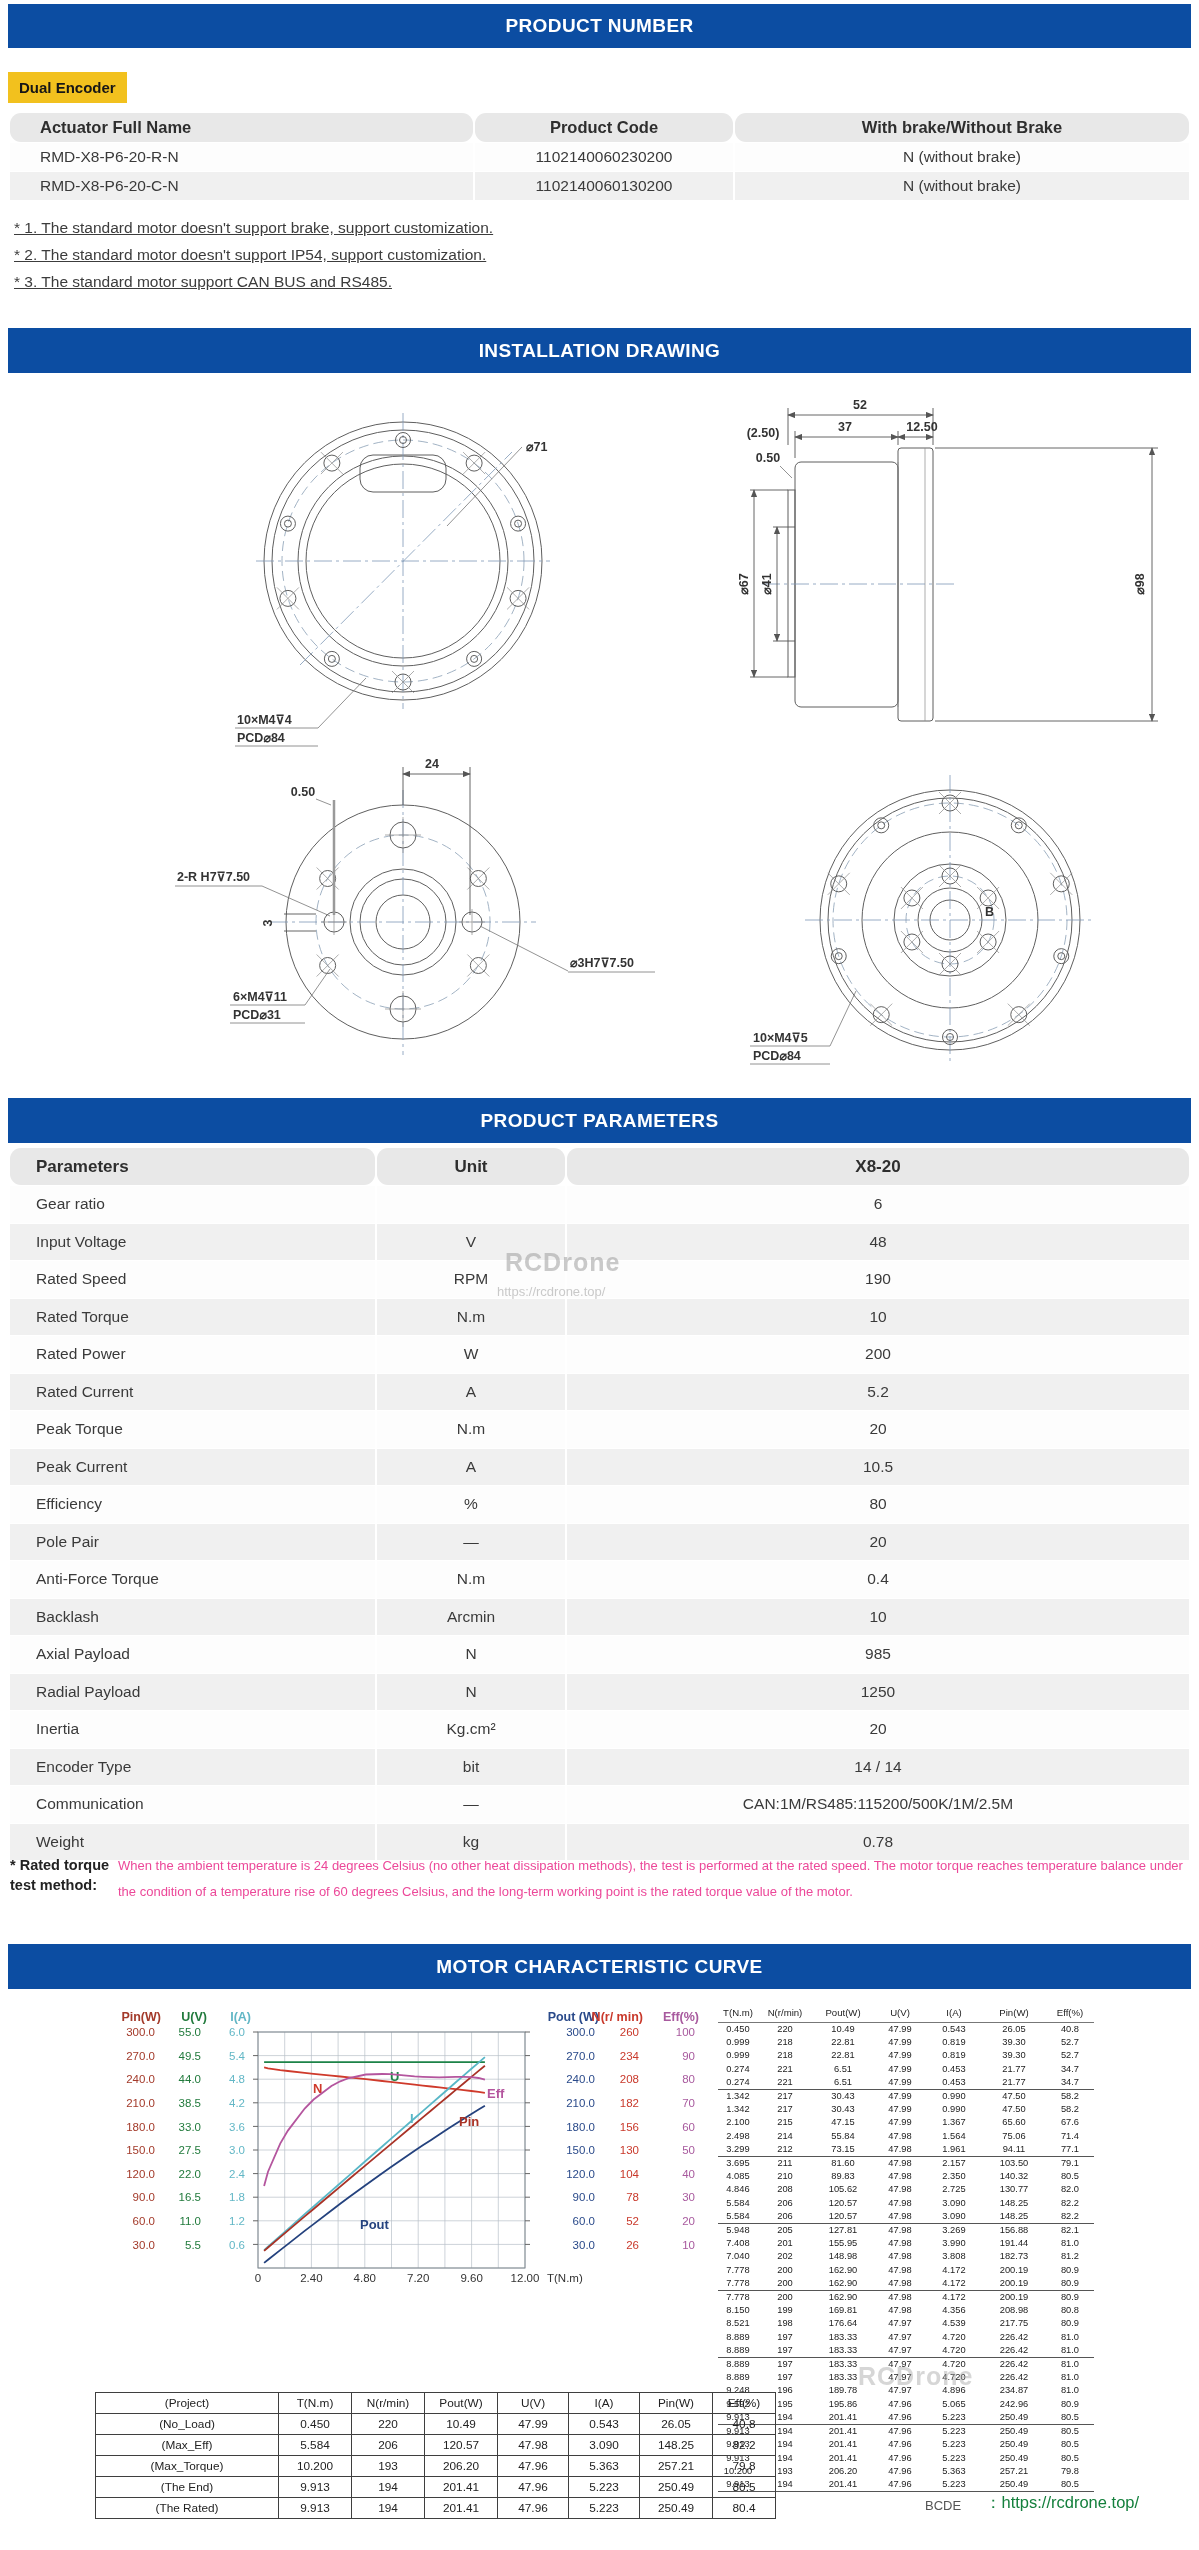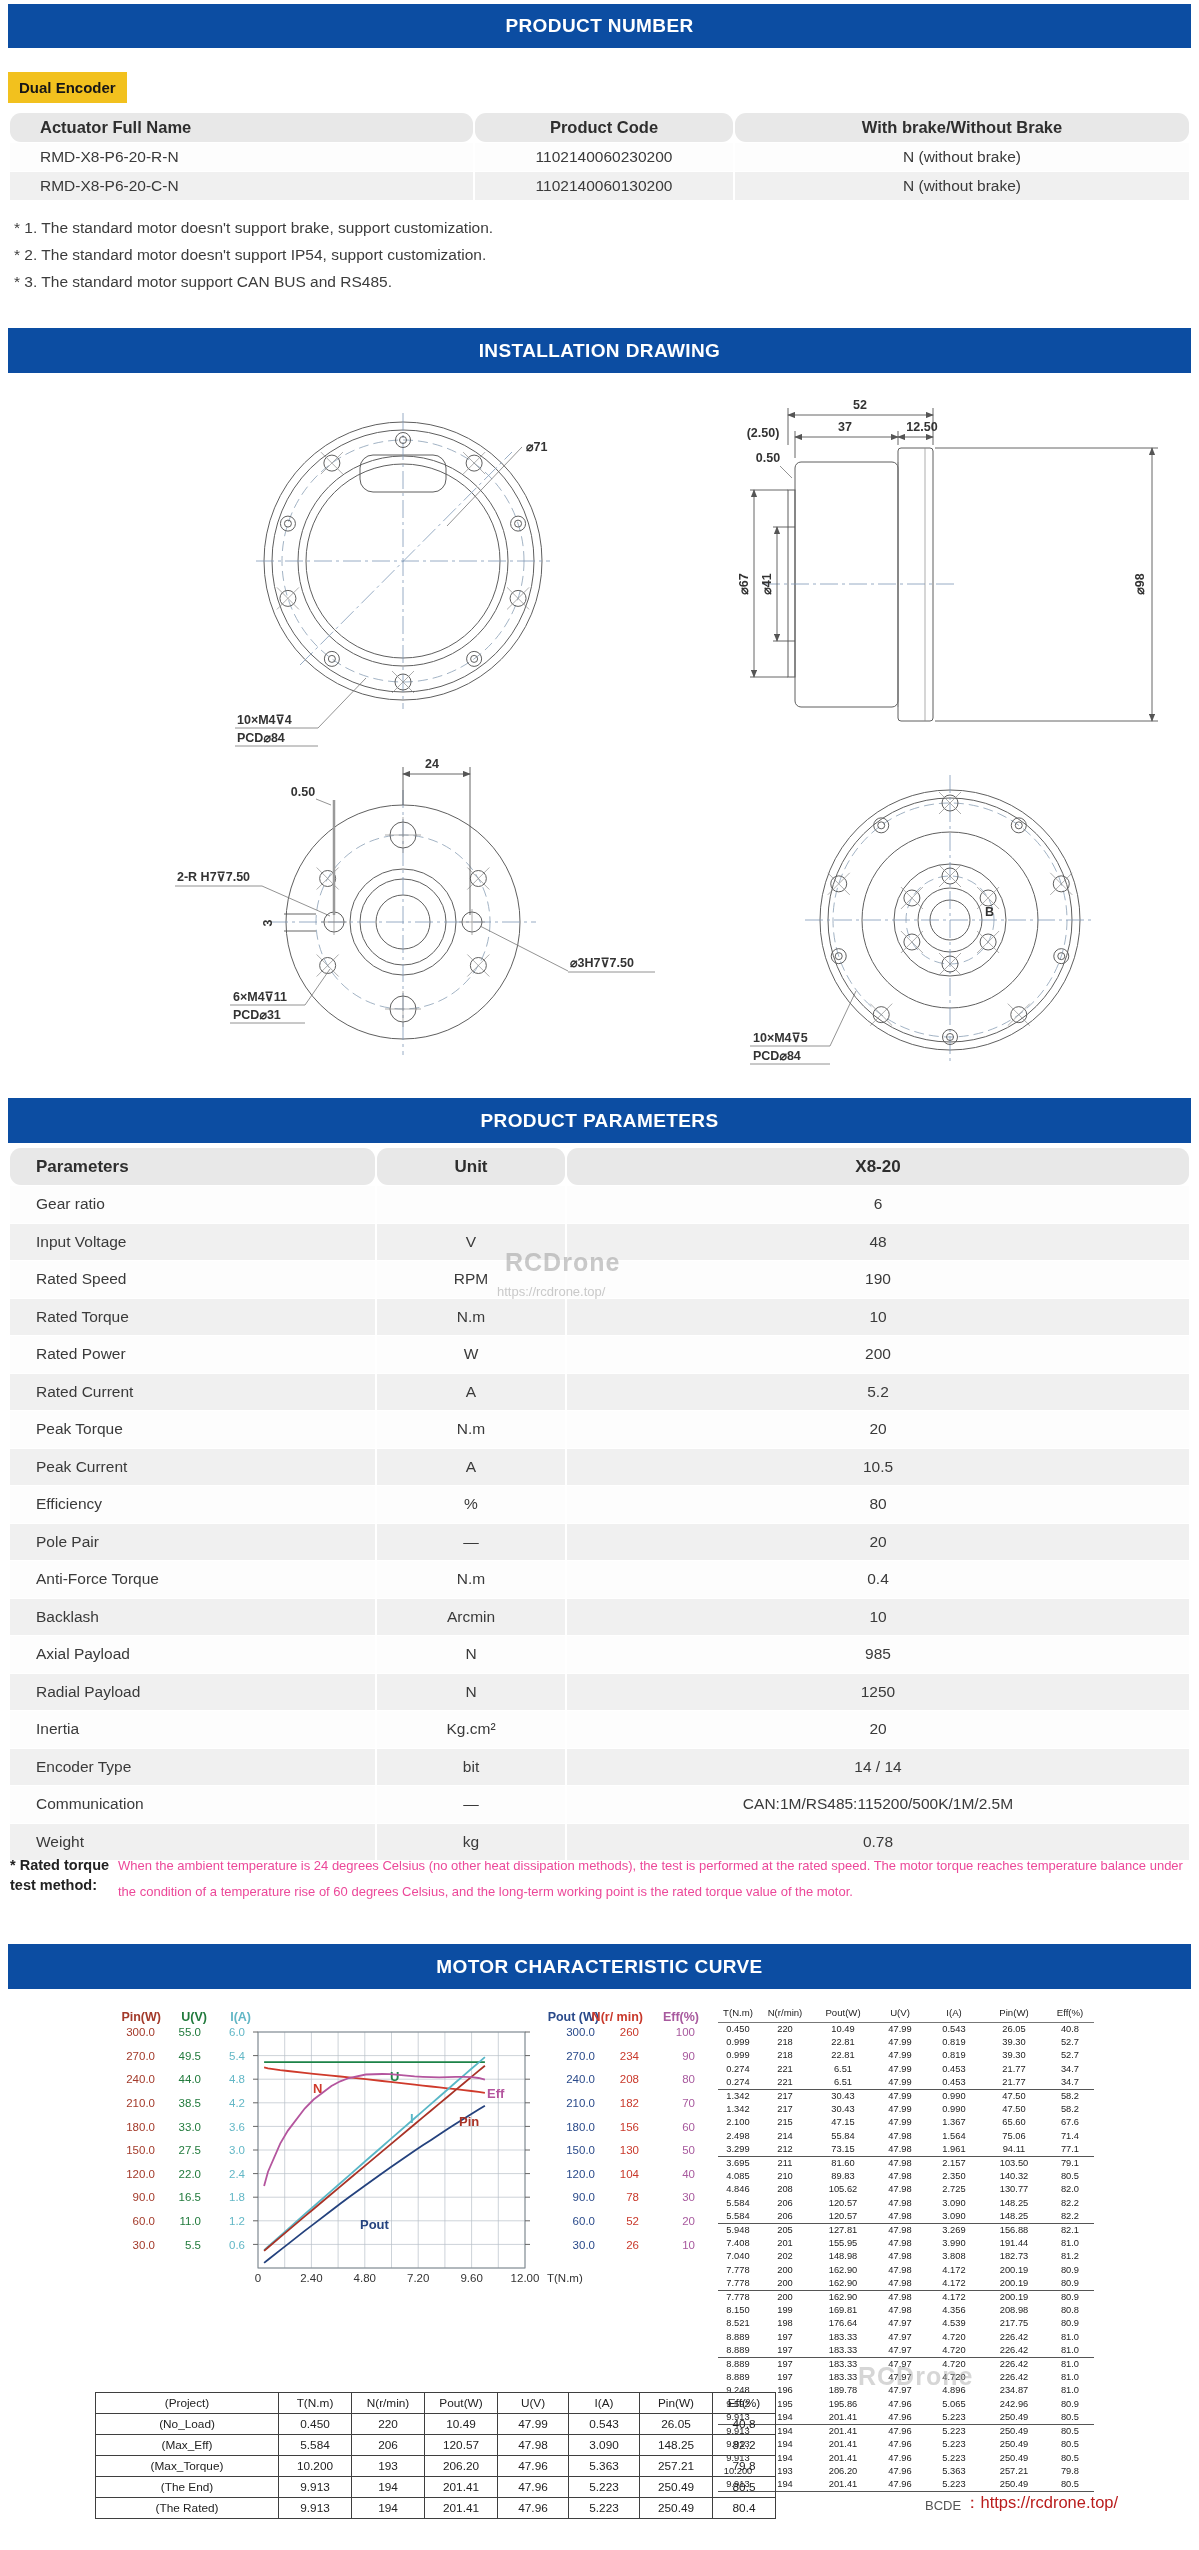--- a/index.html
+++ b/index.html
@@ -17,21 +17,21 @@
   #product-table{left:8px;top:112px;width:1183px;}
   #product-table th{height:27px;}
   #product-table td{height:26px;}
   #product-table .c0{text-align:left;padding-left:30px;width:432px;}
   #product-table .c1{width:256px;}
   #param-table{left:8px;top:1147px;width:1183px;}
   #param-table th{height:35px;font-size:17px;}
   #param-table td{height:34.5px;}
   #param-table .c0{text-align:left;padding-left:26px;width:338px;}
   #param-table .c1{width:186px;}
-  .notes{position:absolute;left:14px;top:214px;font-size:15.5px;color:#3c3c3c;line-height:27px;}
+  .notes{position:absolute;left:14px;top:214px;font-size:15.5px;color:#3c3c3c;line-height:27px;text-decoration:underline;}
   .note-label{position:absolute;left:10px;top:1855px;width:102px;font-weight:bold;font-size:14.5px;line-height:20px;color:#222;}
   .note-text{position:absolute;left:118px;top:1853px;width:1073px;font-size:13px;line-height:26px;color:#ec4899;}
   svg text{font-family:"Liberation Sans",sans-serif;}
   .dlab{font-size:12.5px;fill:#333;font-weight:600;}
   .ol{stroke:#5f5f5f;stroke-width:1;fill:none;}
   .thin{stroke:#8a8a8a;stroke-width:.7;fill:none;}
   .pcd{stroke:#8aa0b5;stroke-width:.8;fill:none;stroke-dasharray:10 5;}
   .cl{stroke:#7d98b6;stroke-width:.8;fill:none;stroke-dasharray:18 4 3 4;}
   .ldr{stroke:#777;stroke-width:.8;fill:none;}
   .dim{stroke:#555;stroke-width:.9;fill:none;}
@@ -40,21 +40,21 @@
   #curve-table th{font-size:9.6px;font-weight:normal;color:#222;border-bottom:1.6px solid #777;padding:0 0 4px 0;}
   #curve-table td{font-size:9.3px;color:#222;height:13.2px;text-align:center;padding:0;line-height:13.2px;}
   #curve-table tr.sep td{border-bottom:1.1px solid #555;}
   #summary-table{position:absolute;left:95px;top:2392px;border-collapse:collapse;}
   #summary-table th,#summary-table td{border:1.4px solid #3f3f3f;font-size:11.8px;font-weight:normal;
      color:#222;height:20px;text-align:center;padding:0 5px;}
   .wm{position:absolute;color:rgba(150,150,150,.5);pointer-events:none;}
   .wm-brand{font-size:25px;font-weight:bold;letter-spacing:1px;}
   .wm-url{font-size:13px;}
   .footer-code{position:absolute;left:925px;top:2498px;font-size:13px;color:#555;}
-  .footer-url{position:absolute;left:964px;top:2492px;font-size:16.5px;color:#b91c1c;}
+  .footer-url{position:absolute;left:985px;top:2492px;font-size:16.5px;color:#15803d;}
 </style>
 </head>
 <body>
 
 <div class="page">
 
   <div class="bar" style="top:4px">
     <span>PRODUCT NUMBER</span>
   </div>
 

